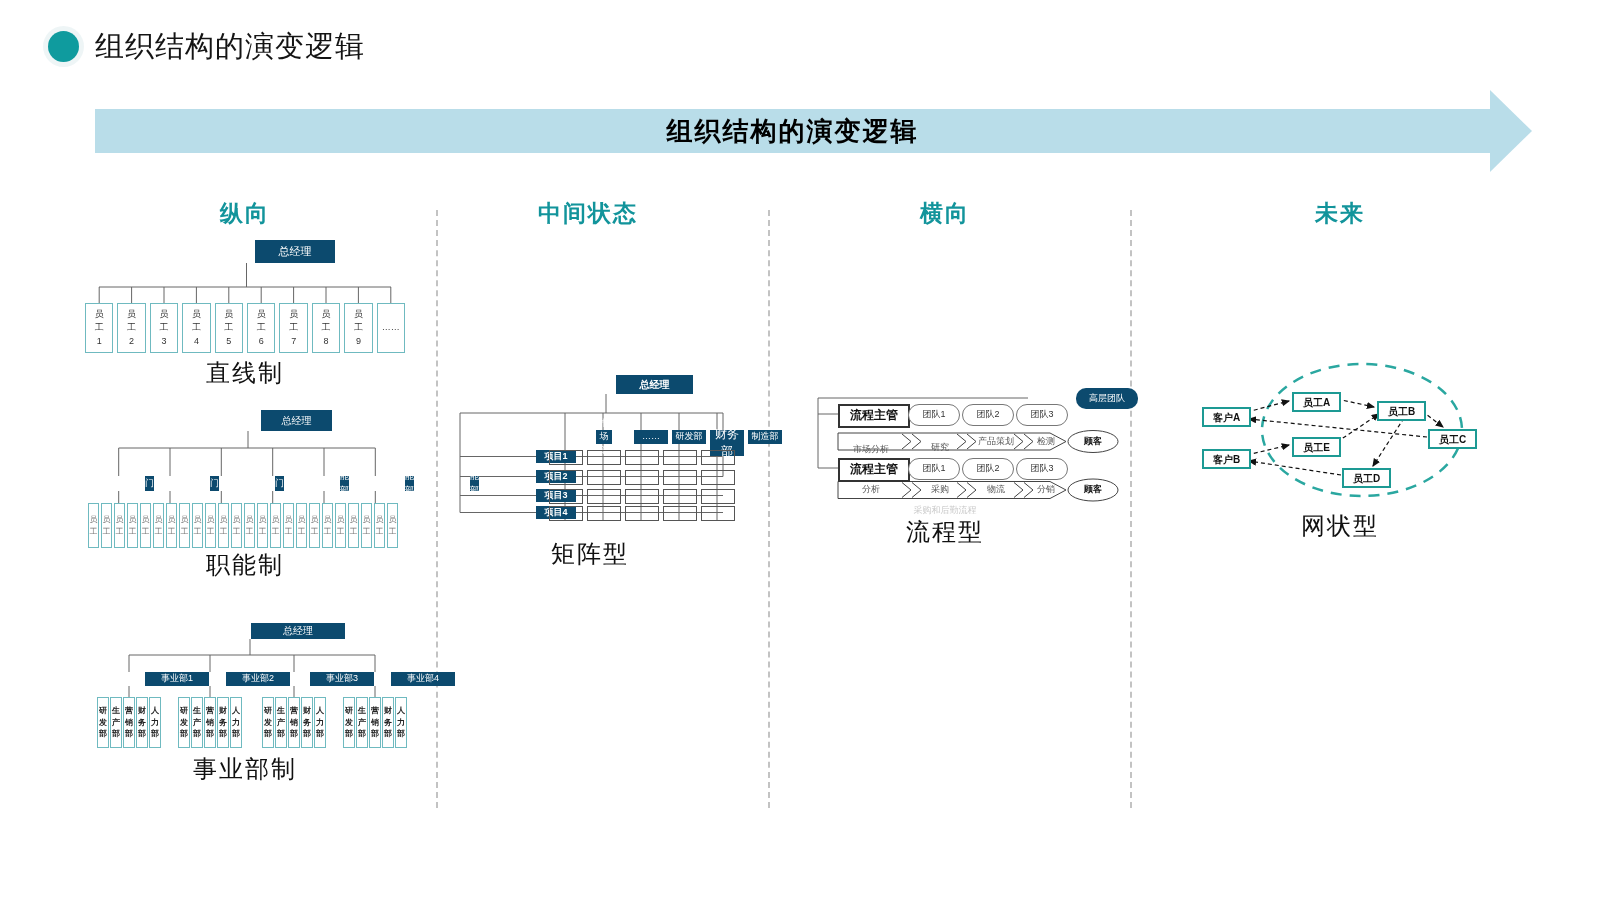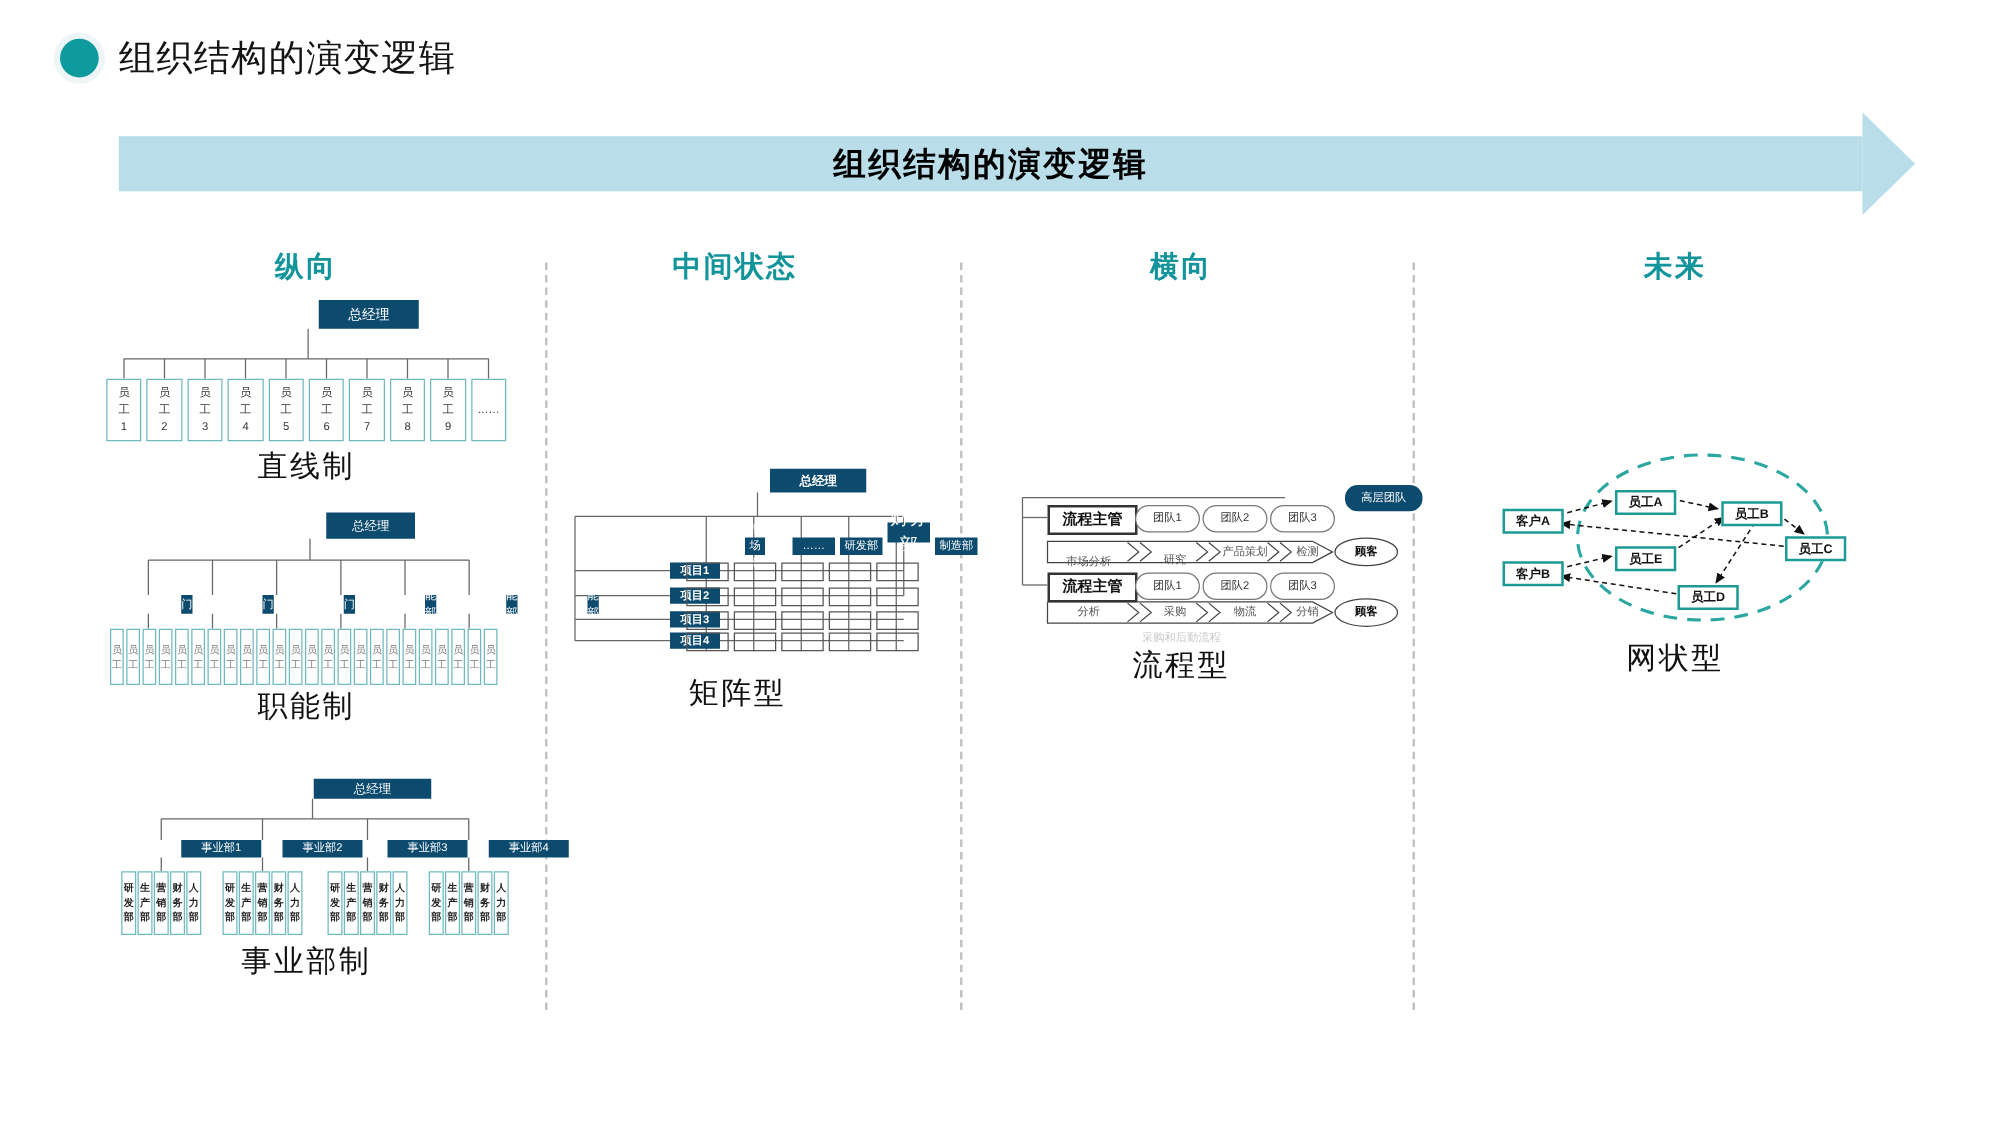--- a/index.html
+++ b/index.html
@@ -432,21 +432,21 @@
 <div class="abs" id="matrixNodes">
     <div class="abs teal-box" style="left: 548px; top: 430px; width: 16px; height: 14px; font-size: 9px;">
       <span class="vtext">市场部</span>
     </div>
     <div class="abs teal-box" style="left: 586px; top: 430px; width: 34px; height: 14px; font-size: 9px;">
       <span class="vtext">……</span>
     </div>
     <div class="abs teal-box" style="left: 624px; top: 430px; width: 34px; height: 14px; font-size: 9px;">
       <span class="vtext">研发部</span>
     </div>
-    <div class="abs teal-box" style="left: 662px; top: 418px; width: 34px; height: 16px; font-size: 15px;">
+    <div class="abs teal-box" style="left: 662px; top: 430px; width: 34px; height: 26px; font-size: 12px;">
       <span class="vtext">财务部</span>
     </div>
     <div class="abs teal-box" style="left: 700px; top: 430px; width: 34px; height: 14px; font-size: 9px;">
       <span class="vtext">制造部</span>
     </div>
     <div class="abs teal-box" style="left: 488px; top: 450px; width: 40px; height: 13px; font-size: 9px; font-weight: bold;">
       <span class="vtext">项目1</span>
     </div>
     <div class="abs cell" style="left: 549px; top: 450px; width: 32px; height: 13px;"></div>
     <div class="abs cell" style="left: 587px; top: 450px; width: 32px; height: 13px;"></div>

